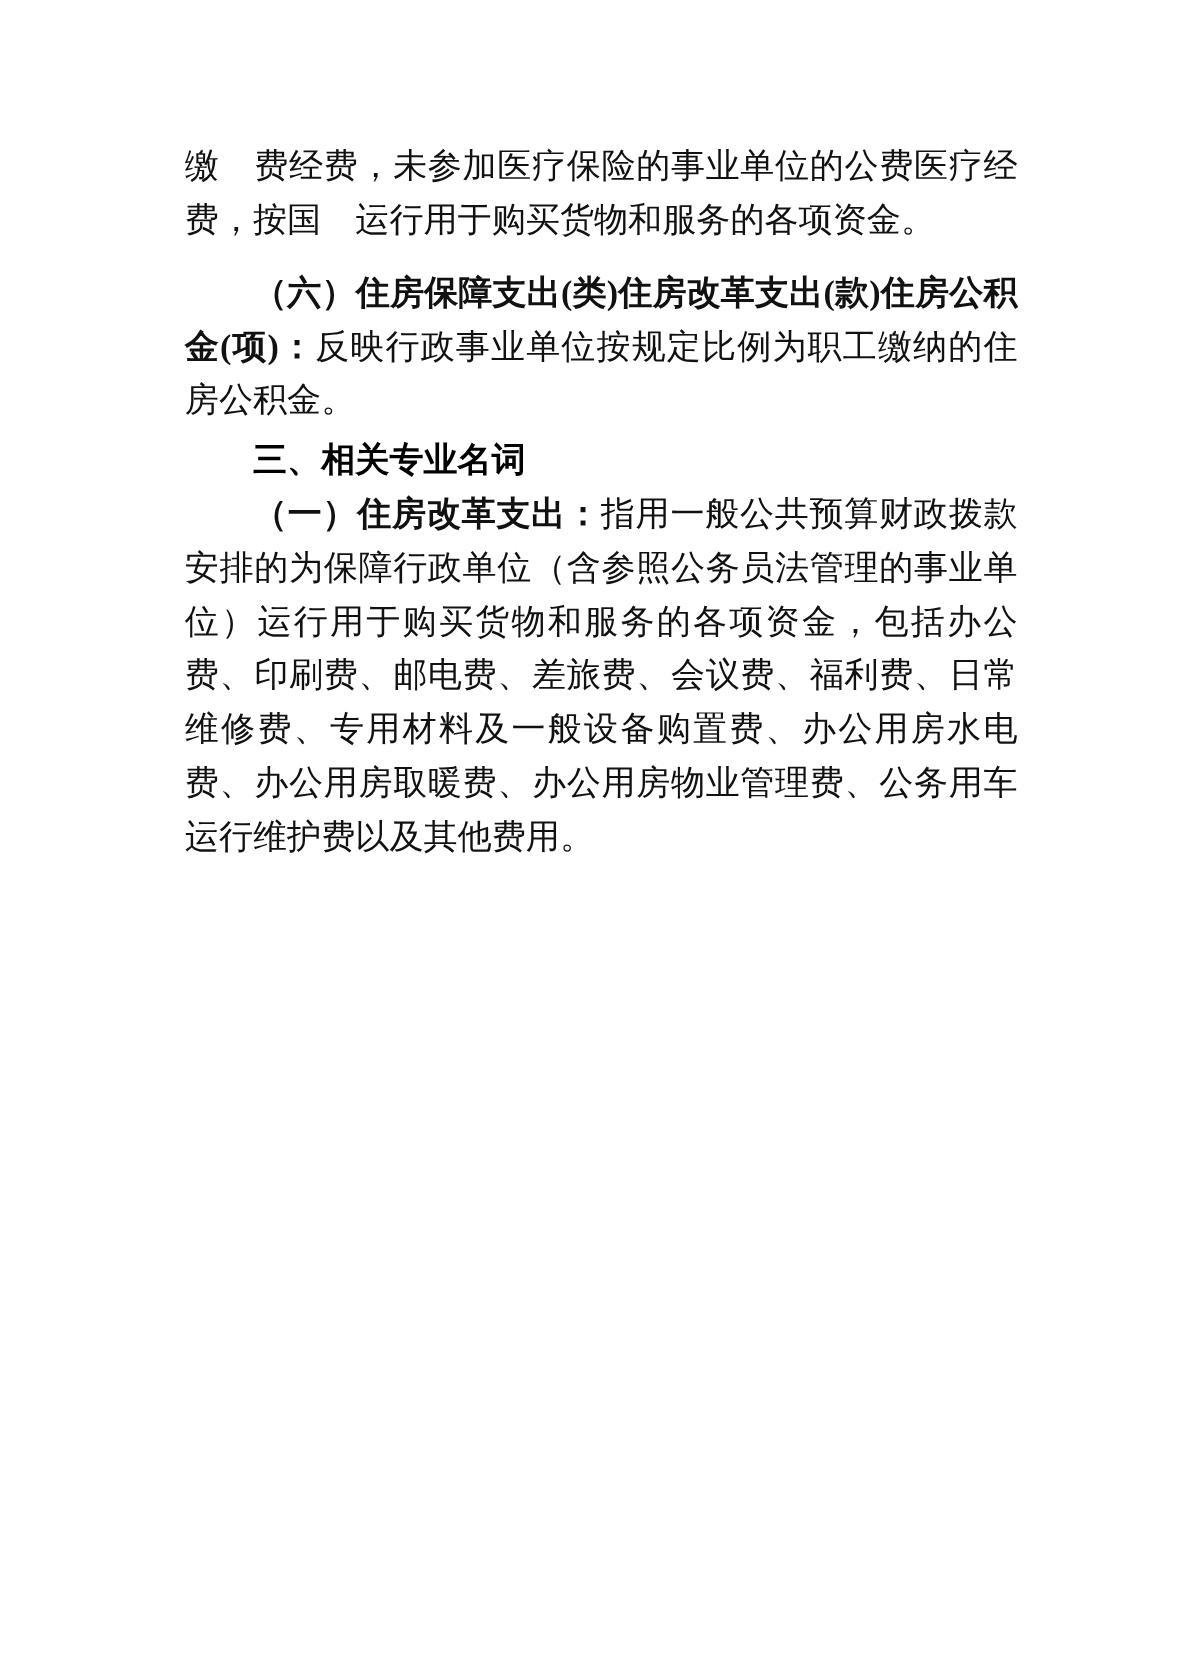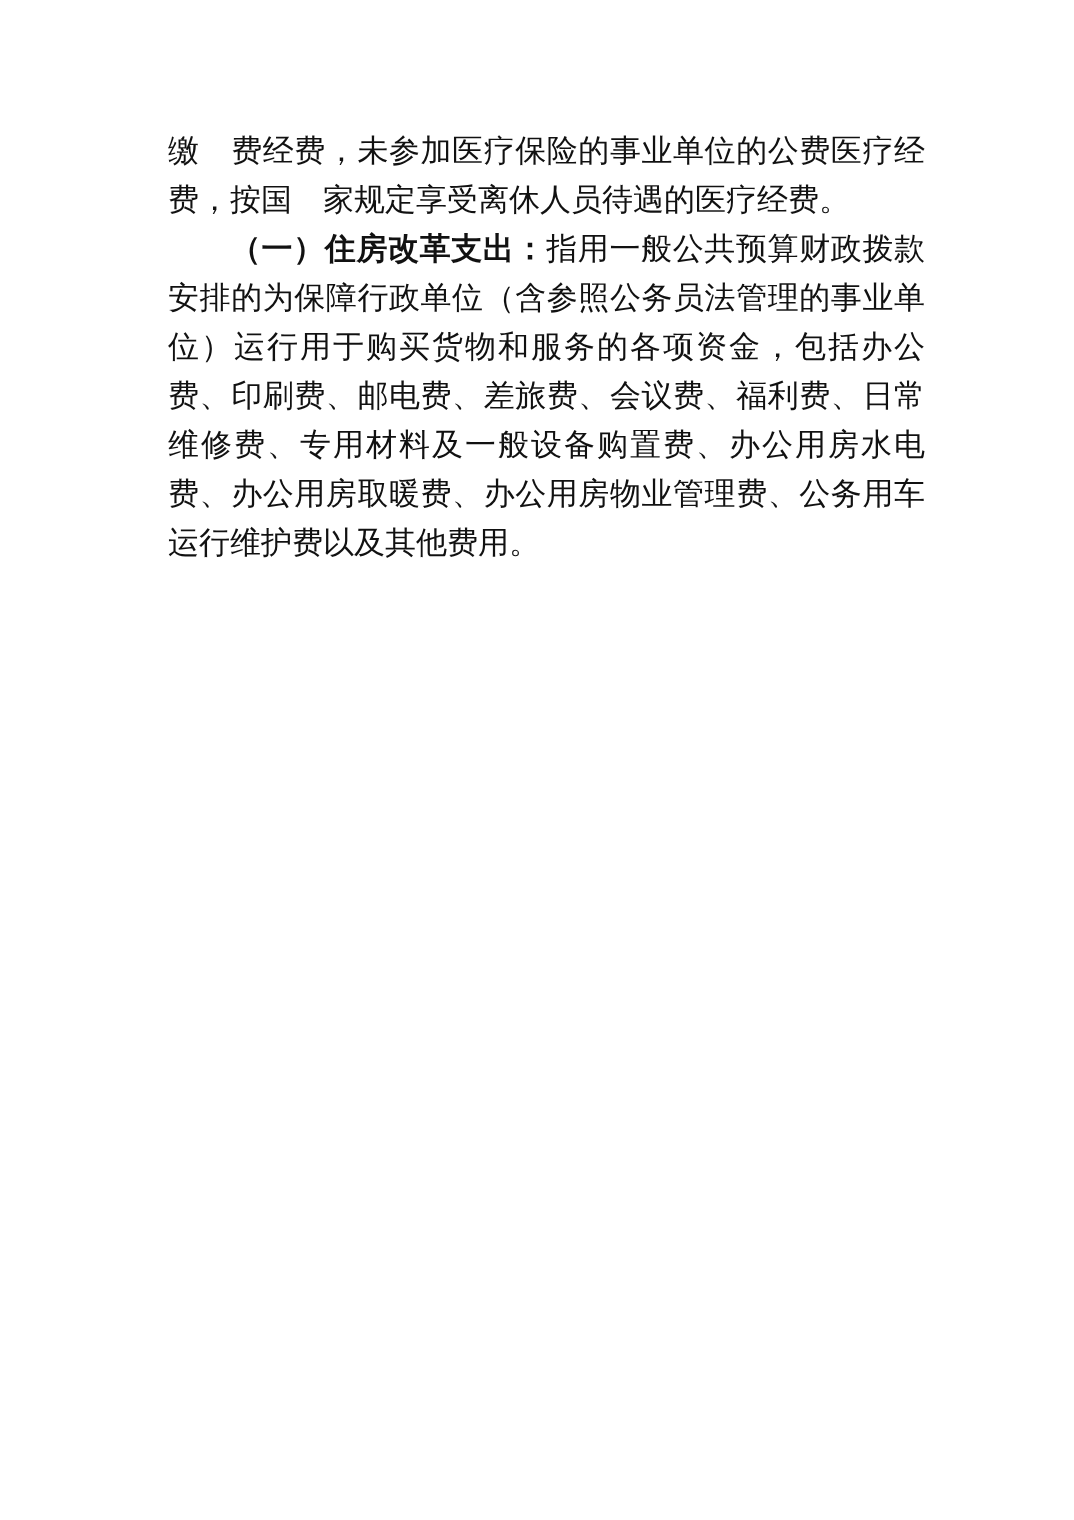--- a/index.html
+++ b/index.html
@@ -48,25 +48,29 @@
     text-indent: 2em;
     color: #000000;
   }
 </style>
 </head>
 <body>
 
 <div class="page-text">
 
   <p class="para">
-    <span>缴　费经费，未参加医疗保险的事业单位的公费医疗经费，按国　家规定享受离休人员待遇的医疗经费。</span>
+    <span>缴　费经费，未参加医疗保险的事业单位的公费医疗经费，按国　运行用于购买货物和服务的各项资金。</span>
   </p>
 
 
 
+  <p class="para indent sec">
+    <span class="lead">（六）住房保障支出(类)住房改革支出(款)住房公积金(项)：</span><span>反映行政事业单位按规定比例为职工缴纳的住房公积金。</span>
+  </p>
 
+  <h2 class="section-heading">三、相关专业名词</h2>
 
   <p class="para indent">
     <span class="lead">（一）住房改革支出：</span><span>指用一般公共预算财政拨款安排的为保障行政单位（含参照公务员法管理的事业单位）运行用于购买货物和服务的各项资金，包括办公费、印刷费、邮电费、差旅费、会议费、福利费、日常维修费、专用材料及一般设备购置费、办公用房水电费、办公用房取暖费、办公用房物业管理费、公务用车运行维护费以及其他费用。</span>
   </p>
 
 
 </div>
 
 </body></html>

